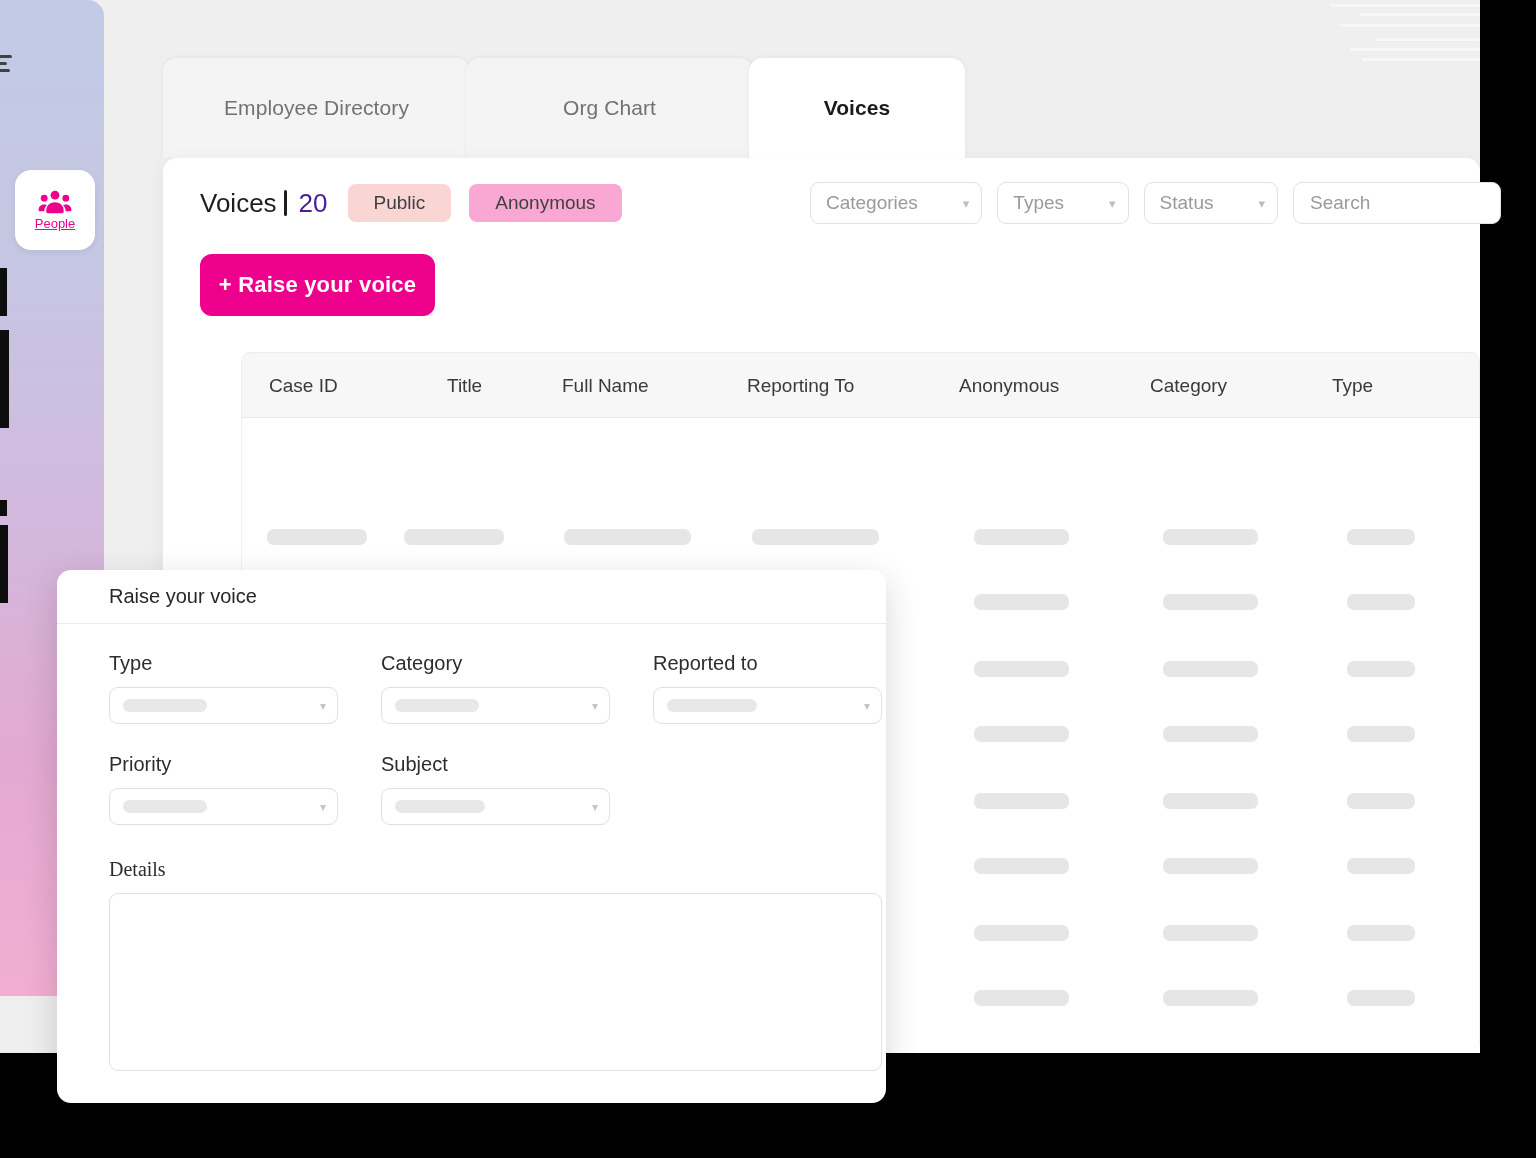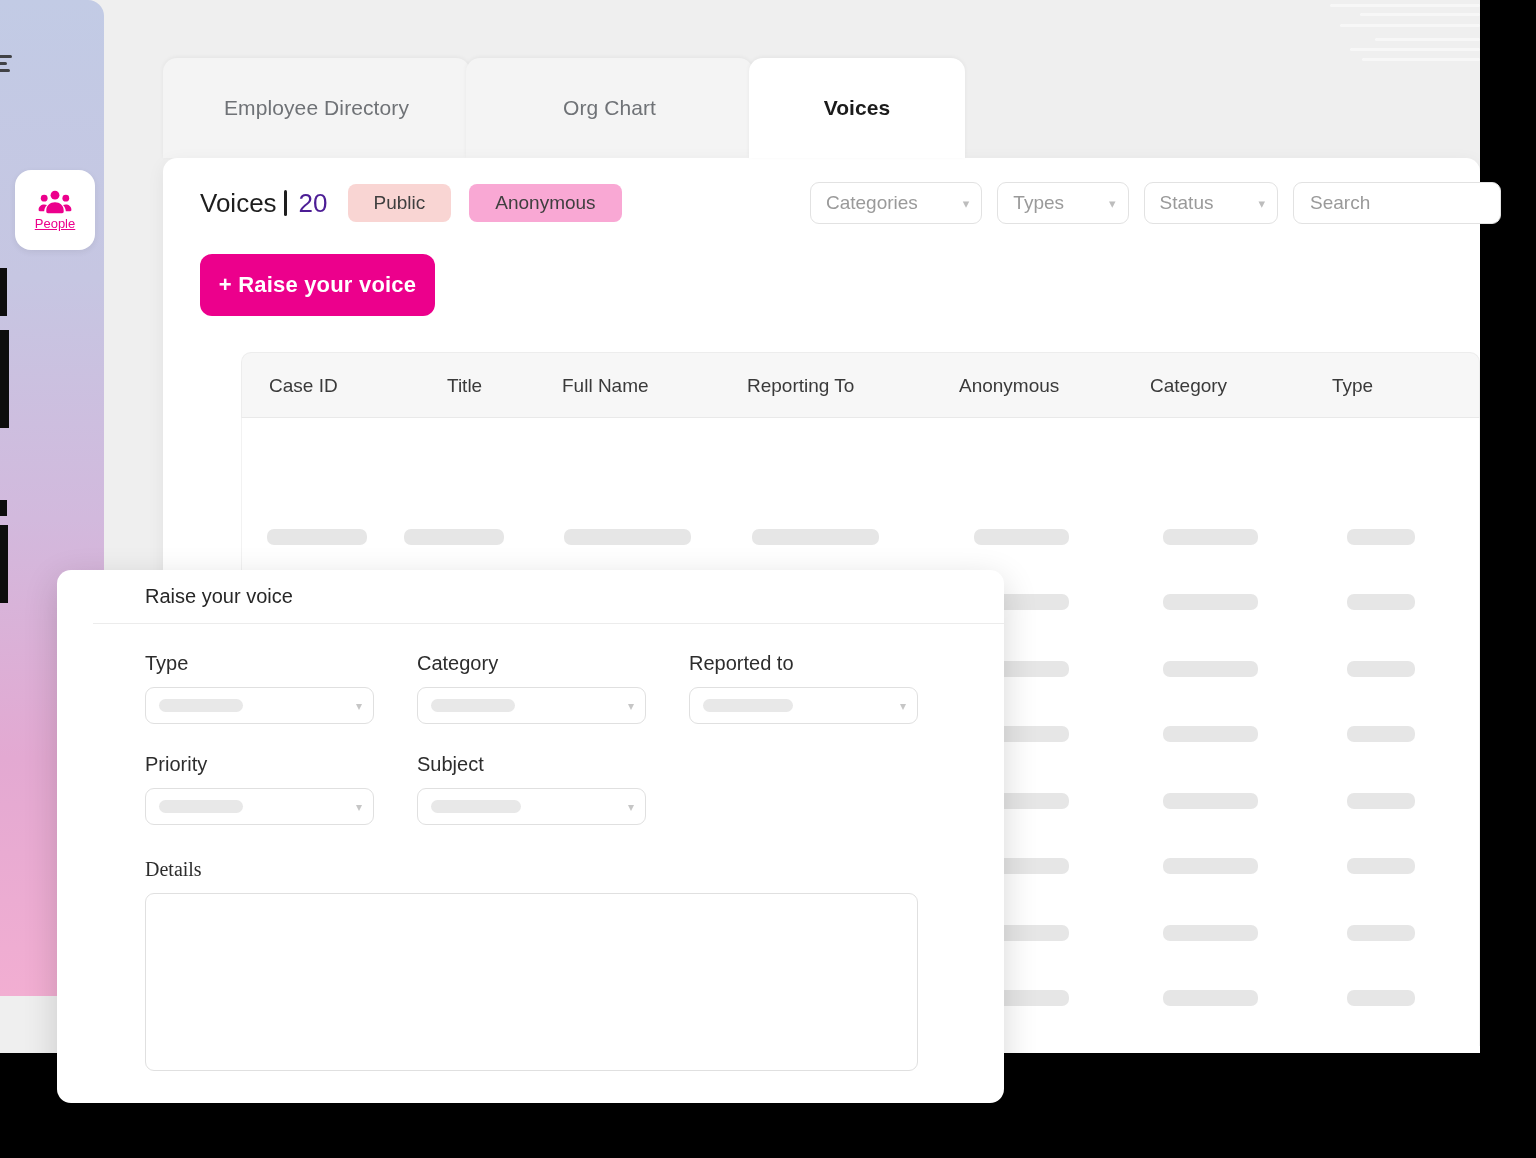--- a/index.html
+++ b/index.html
@@ -98,25 +98,24 @@
     height: 66px; background: #f7f7f7; border: 1px solid #ededed; border-bottom: 1px solid #e9e9e9;
     border-radius: 10px 10px 0 0; position: relative;
   }
   .th { position: absolute; top: 0; height: 66px; display: flex; align-items: center;
         font-size: 19px; color: #3a3a3a; }
   .tbody { position: relative; background: #fff; border-left: 1px solid #f2f2f2; border-right: 1px solid #f2f2f2; height: 628px; }
   .sk { position: absolute; background: #e6e6e6; border-radius: 7px; height: 16px; }
 
   
   .modal {
-    position: absolute; left: 57px; top: 570px; width: 947px; height: 533px;
+    position: absolute; left: 57px; top: 570px; width: 829px; height: 533px;
     background: #ffffff; border-radius: 14px;
     box-shadow: 0 10px 34px rgba(0,0,0,.16);
     z-index: 20;
-    padding-left: 36px;
   }
   .modal-header { height: 54px; border-bottom: 1px solid #ececec; display: flex; align-items: center; padding-left: 52px; }
   .modal-title { font-size: 20px; color: #272727; }
   .modal-body { padding: 28px 44px 0 52px; }
   .grid { display: grid; grid-template-columns: 229px 229px 229px; column-gap: 43px; row-gap: 0; }
   .field-label { font-size: 20px; color: #2d2d2d; margin-bottom: 12px; }
   .sel {
     height: 37px; border: 1px solid #e0e0e0; border-radius: 9px; background: #fff;
     display: flex; align-items: center; justify-content: space-between; padding: 0 11px 0 13px;
   }

